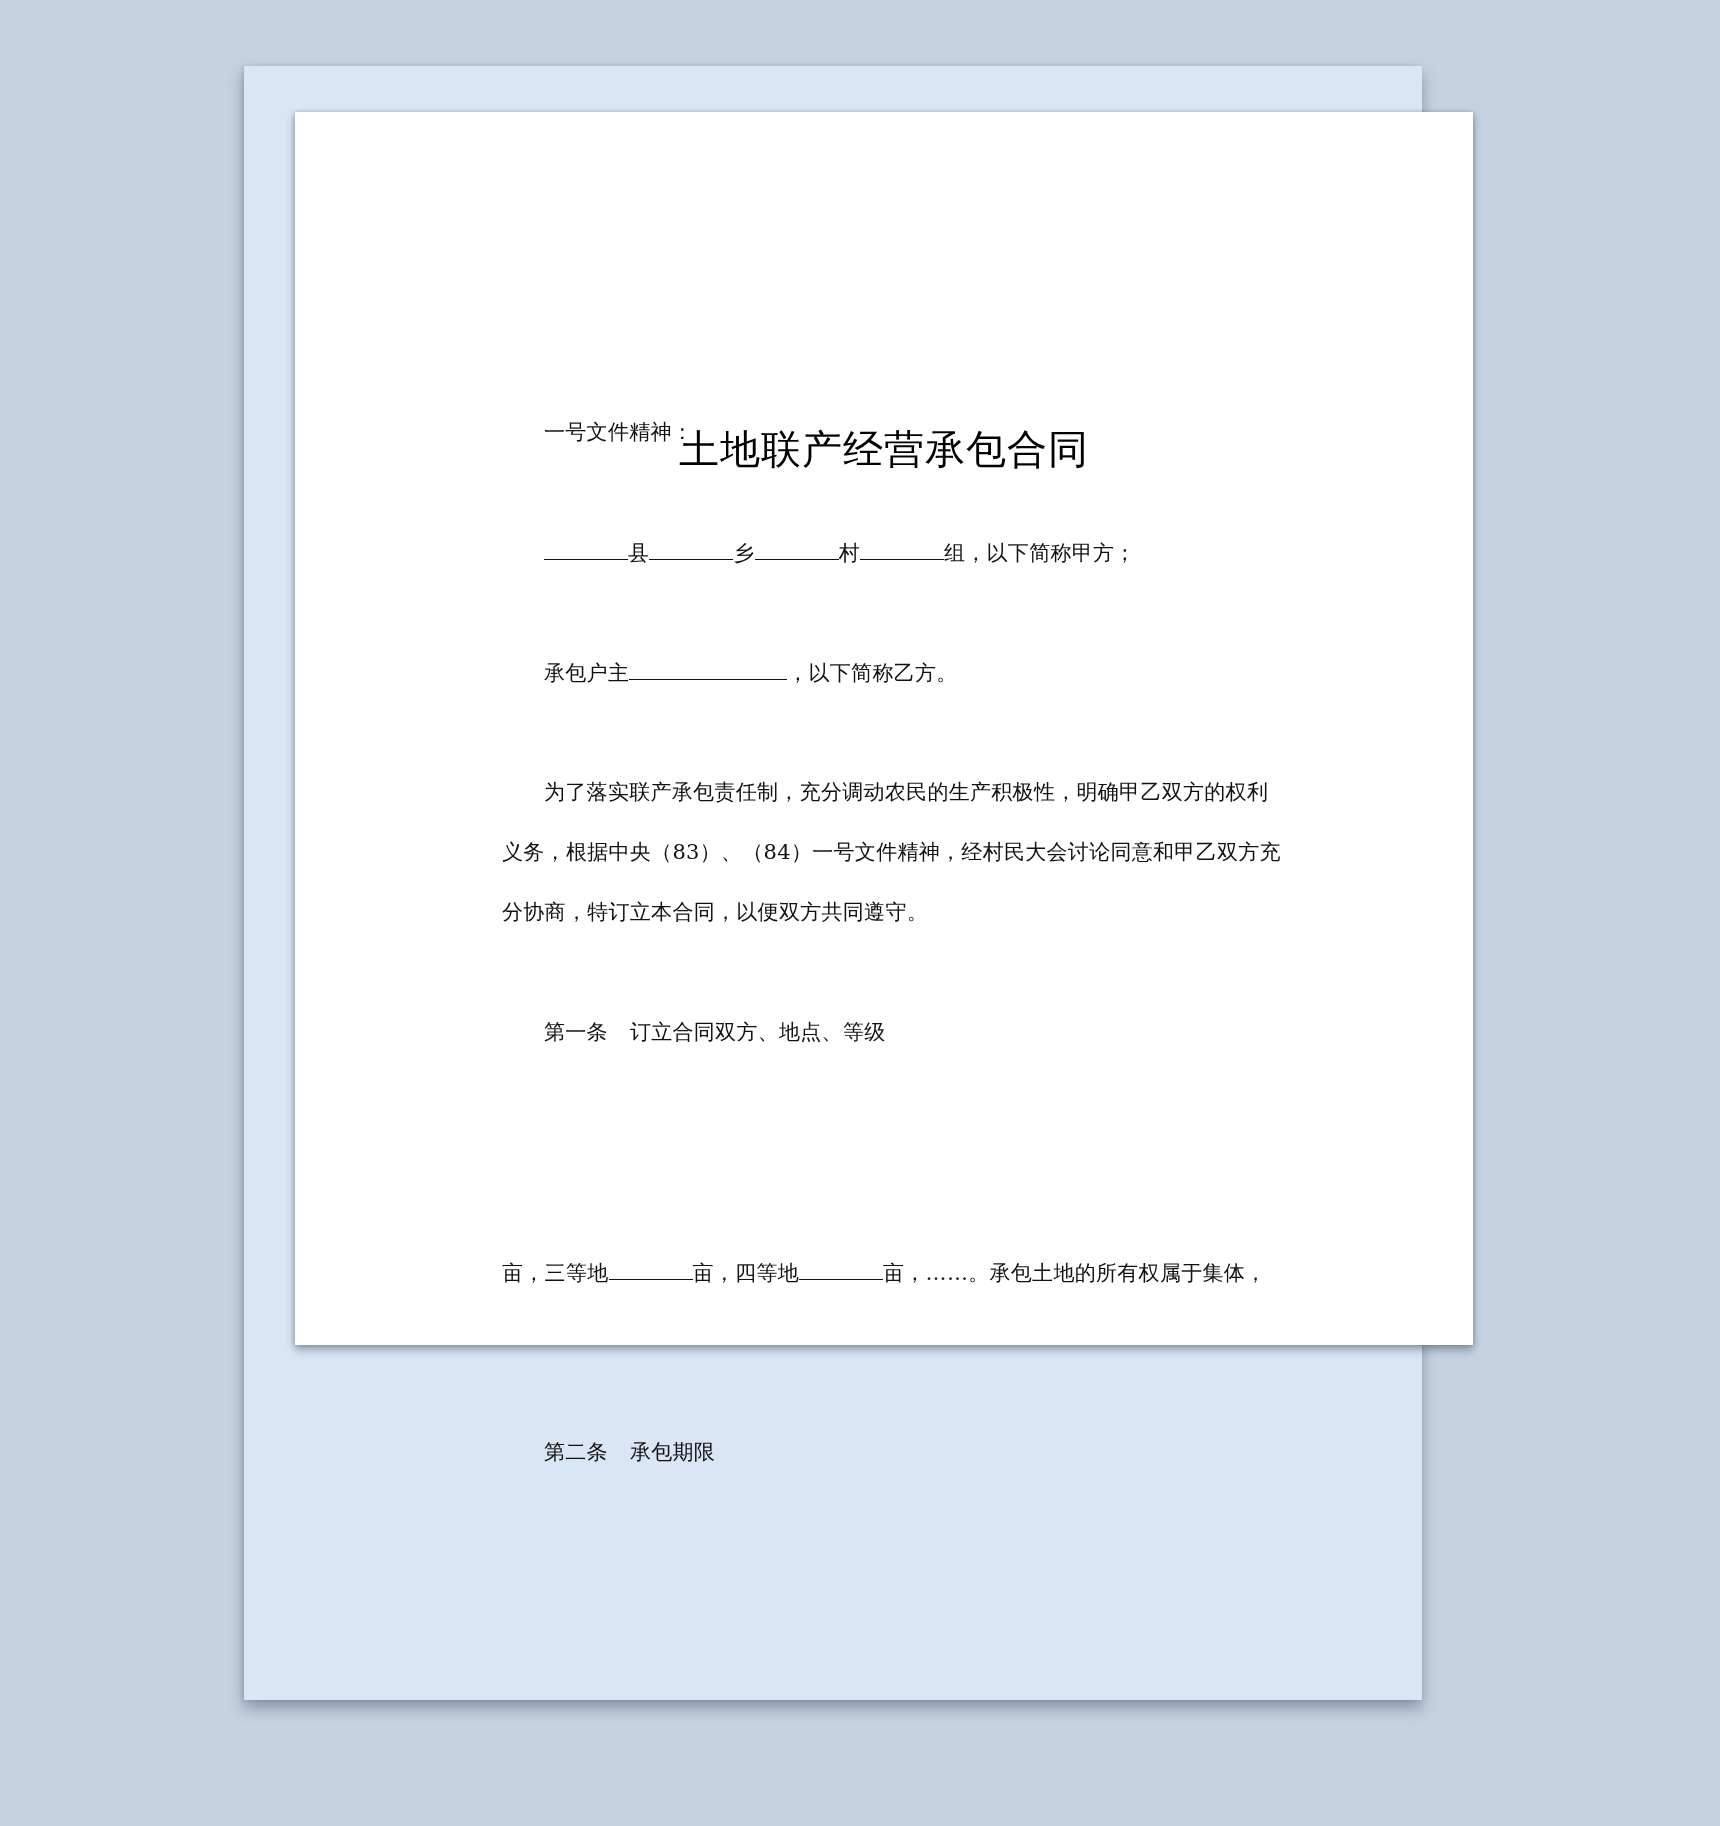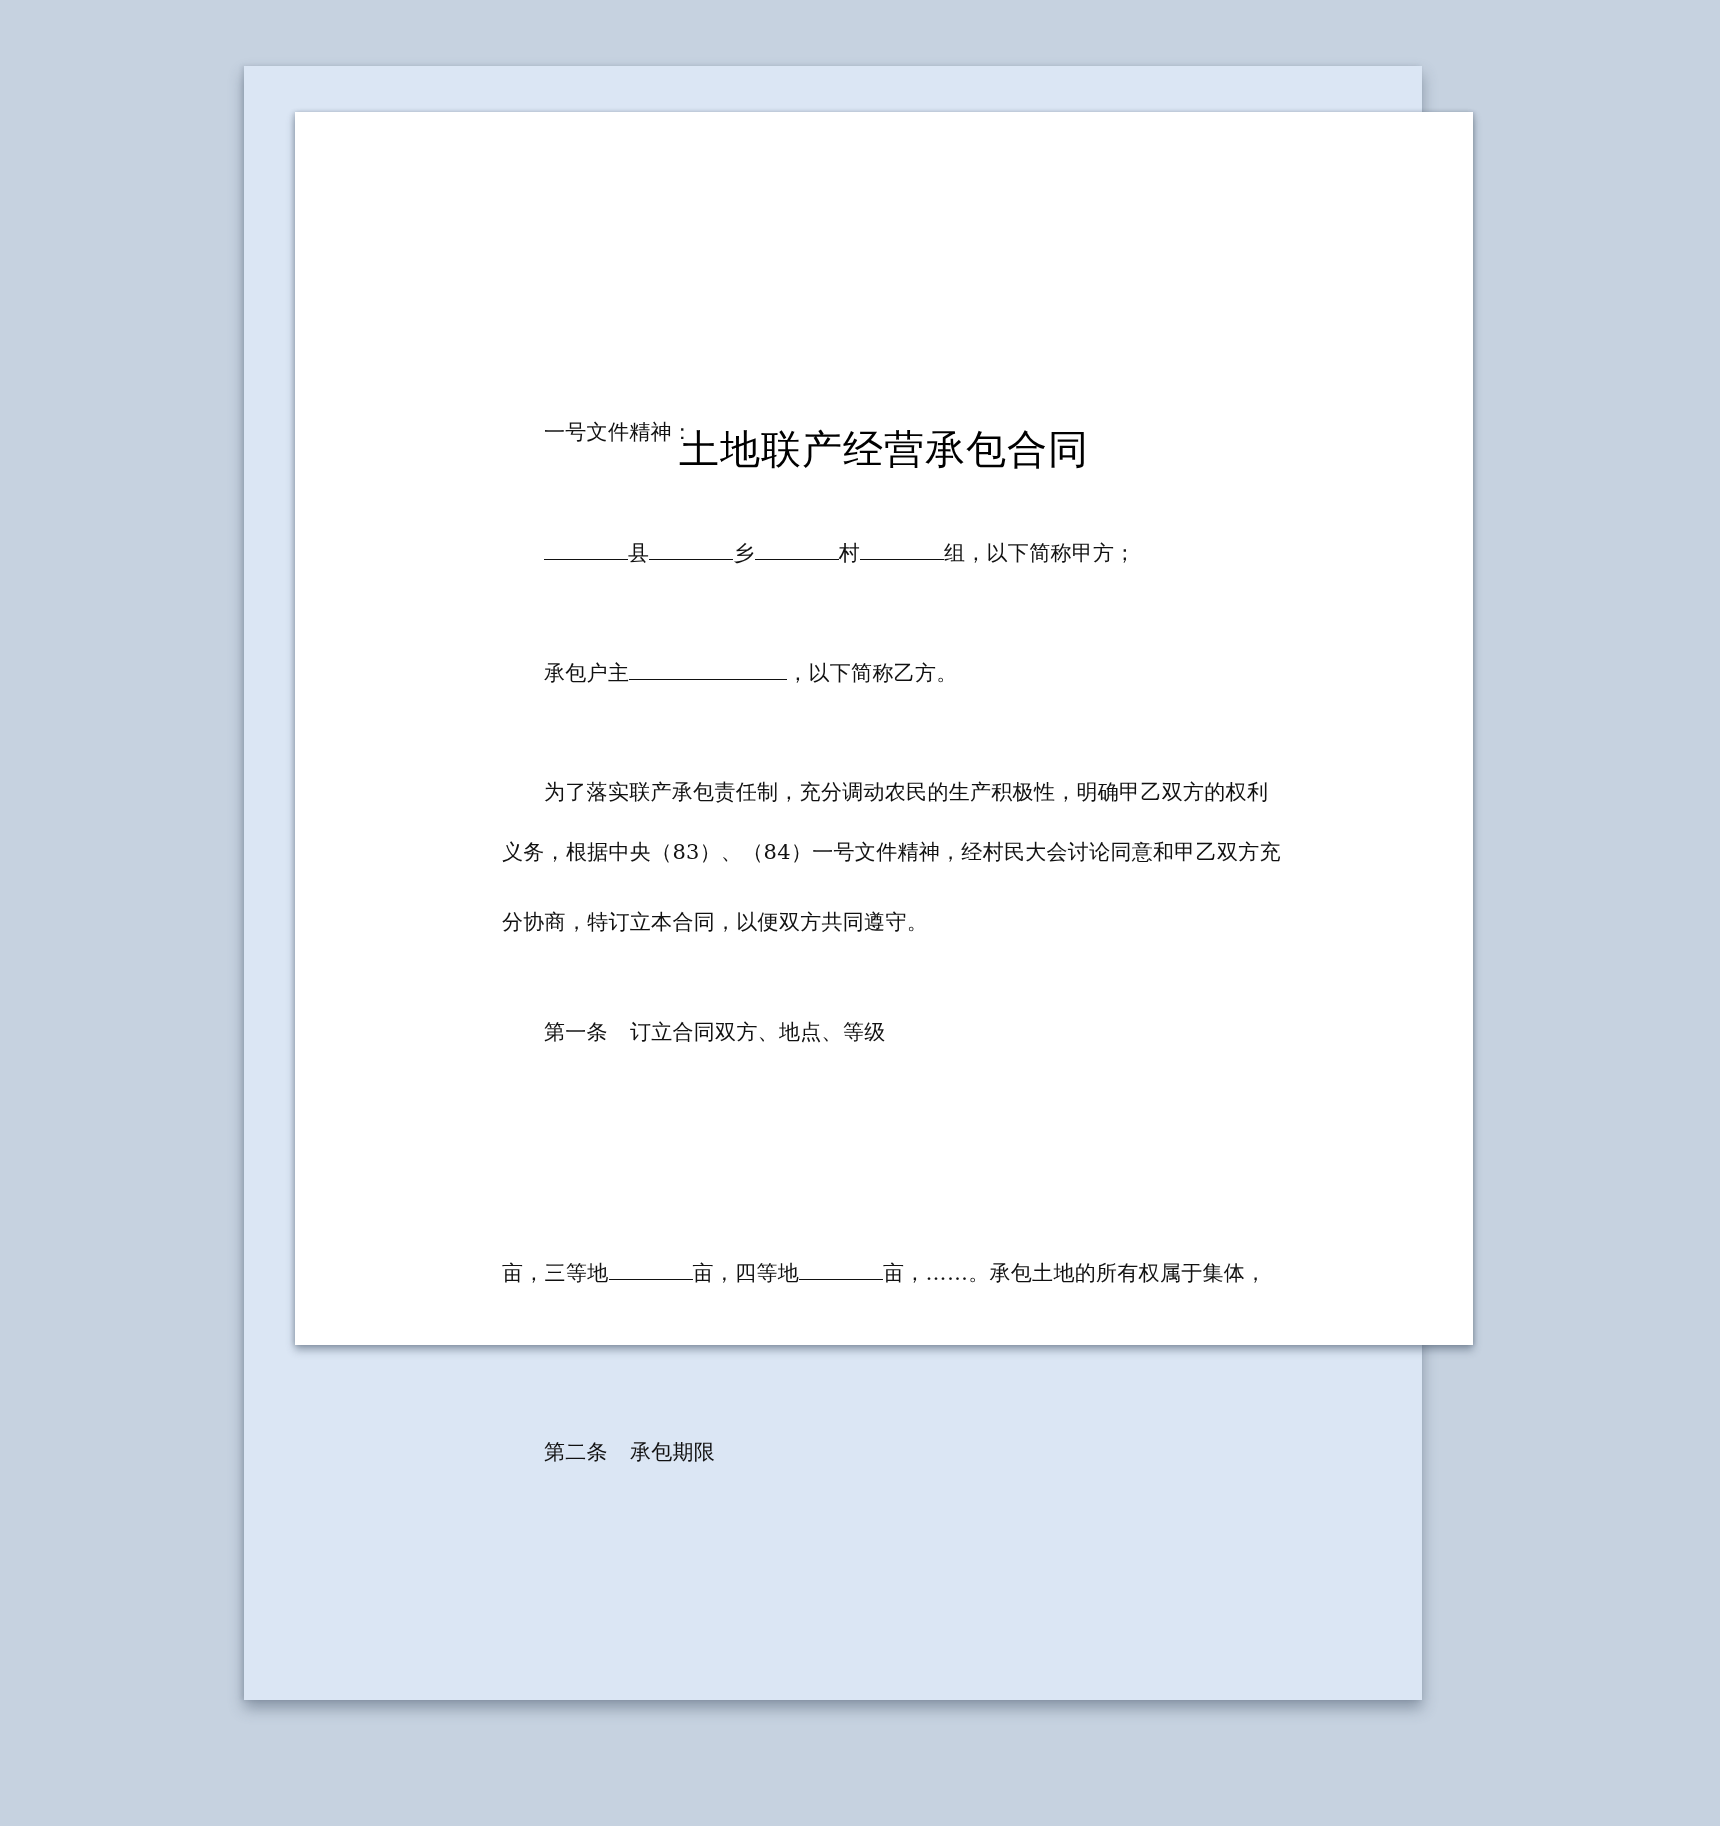--- a/index.html
+++ b/index.html
@@ -58,21 +58,21 @@
   <div class="line" style="left:249px; top:545px;">
     <span>承包户主</span><span class="blank" style="width:158px"></span><span>，以下简称乙方。</span>
   </div>
 
   <div class="line" style="left:249px; top:425px;">
     <span class="blank" style="width:84px"></span><span>县</span><span class="blank" style="width:84px"></span><span>乡</span><span class="blank" style="width:84px"></span><span>村</span><span class="blank" style="width:84px"></span><span>组，以下简称甲方；</span>
   </div>
 
   <div class="line" style="left:249px; top:665px;">为了落实联产承包责任制，充分调动农民的生产积极性，明确甲乙双方的权利</div>
   <div class="line" style="left:207px; top:725px;">义务，根据中央（83）、（84）一号文件精神，经村民大会讨论同意和甲乙双方充</div>
-  <div class="line" style="left:207px; top:785px;margin-top:10px;">分协商，特订立本合同，以便双方共同遵守。</div>
+  <div class="line" style="left:207px; top:785px;">分协商，特订立本合同，以便双方共同遵守。</div>
 
   <div class="line" style="left:249px; top:905px;">
     <span>第一条</span><span class="gap"></span><span>订立合同双方、地点、等级</span>
   </div>
 
 
 
   <div class="line" style="left:207px; top:1145px;">
     <span>亩，三等地</span><span class="blank" style="width:84px"></span><span>亩，四等地</span><span class="blank" style="width:84px"></span><span>亩，……。承包土地的所有权属于集体，</span>
   </div>

